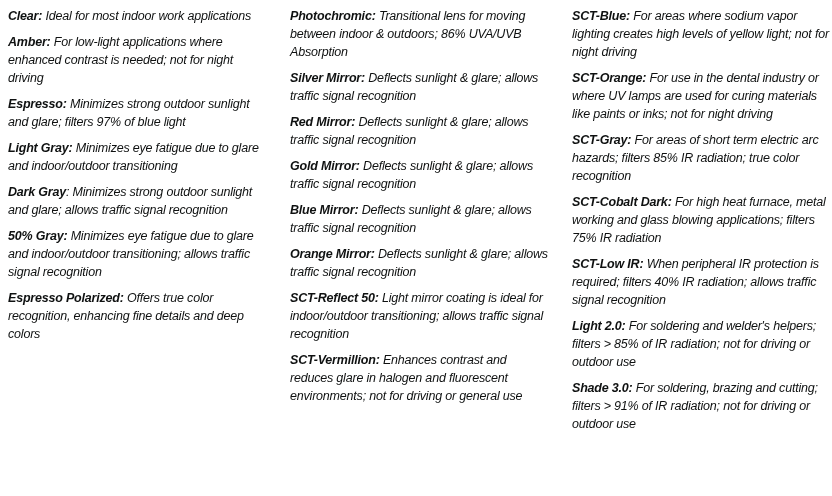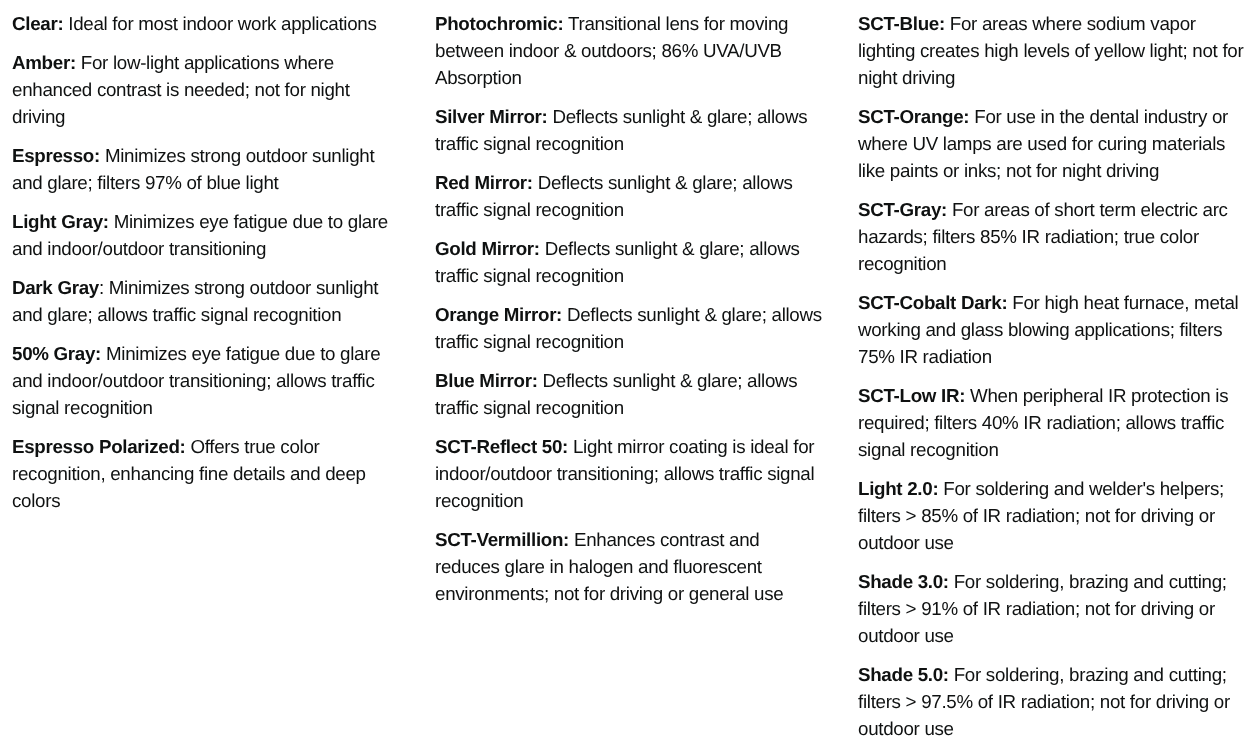--- a/index.html
+++ b/index.html
@@ -7,20 +7,21 @@
     width: 832px; height: 496px; overflow: hidden;
     font-family: "Liberation Sans", "DejaVu Sans", sans-serif;
   }
   .page { display: flex; gap: 24px; padding: 7px 0 0 8px; }
   .col { width: 258px; flex: 0 0 258px; }
   .entry {
     margin: 0 0 8px 0;
     font-size: 12.5px;
     line-height: 18px;
     letter-spacing: -0.2px;
+    font-style: italic;
   }
   .entry b { font-weight: 700; }
 </style>
 </head>
 <body style="color: rgb(15, 17, 17); background: rgb(255, 255, 255);">
 
 <div class="page">
   <div class="col">
       <p class="entry"><b>Clear:</b> <span>Ideal for most indoor work applications</span></p>
       <p class="entry"><b>Amber:</b> <span>For low-light applications where enhanced contrast is needed; not for night driving</span></p>
@@ -28,28 +29,27 @@
       <p class="entry"><b>Light Gray:</b> <span>Minimizes eye fatigue due to glare and indoor/outdoor transitioning</span></p>
       <p class="entry"><b>Dark Gray</b><span>:</span> <span>Minimizes strong outdoor sunlight and glare; allows traffic signal recognition</span></p>
       <p class="entry"><b>50% Gray:</b> <span>Minimizes eye fatigue due to glare and indoor/outdoor transitioning; allows traffic signal recognition</span></p>
       <p class="entry"><b>Espresso Polarized:</b> <span>Offers true color recognition, enhancing fine details and deep colors</span></p>
     </div>
   <div class="col">
       <p class="entry"><b>Photochromic:</b> <span>Transitional lens for moving between indoor &amp; outdoors; 86% UVA/UVB Absorption</span></p>
       <p class="entry"><b>Silver Mirror:</b> <span>Deflects sunlight &amp; glare; allows traffic signal recognition</span></p>
       <p class="entry"><b>Red Mirror:</b> <span>Deflects sunlight &amp; glare; allows traffic signal recognition</span></p>
       <p class="entry"><b>Gold Mirror:</b> <span>Deflects sunlight &amp; glare; allows traffic signal recognition</span></p>
+      <p class="entry"><b>Blue Mirror:</b> <span>Deflects sunlight &amp; glare; allows traffic signal recognition</span></p>
       <p class="entry"><b>Orange Mirror:</b> <span>Deflects sunlight &amp; glare; allows traffic signal recognition</span></p>
-      <p class="entry"><b>Blue Mirror:</b> <span>Deflects sunlight &amp; glare; allows traffic signal recognition</span></p>
       <p class="entry"><b>SCT-Reflect 50:</b> <span>Light mirror coating is ideal for indoor/outdoor transitioning; allows traffic signal recognition</span></p>
       <p class="entry"><b>SCT-Vermillion:</b> <span>Enhances contrast and reduces glare in halogen and fluorescent environments; not for driving or general use</span></p>
     </div>
   <div class="col">
       <p class="entry"><b>SCT-Blue:</b> <span>For areas where sodium vapor lighting creates high levels of yellow light; not for night driving</span></p>
       <p class="entry"><b>SCT-Orange:</b> <span>For use in the dental industry or where UV lamps are used for curing materials like paints or inks; not for night driving</span></p>
       <p class="entry"><b>SCT-Gray:</b> <span>For areas of short term electric arc hazards; filters 85% IR radiation; true color recognition</span></p>
       <p class="entry"><b>SCT-Cobalt Dark:</b> <span>For high heat furnace, metal working and glass blowing applications; filters 75% IR radiation</span></p>
       <p class="entry"><b>SCT-Low IR:</b> <span>When peripheral IR protection is required; filters 40% IR radiation; allows traffic signal recognition</span></p>
       <p class="entry"><b>Light 2.0:</b> <span>For soldering and welder's helpers; filters &gt; 85% of IR radiation; not for driving or outdoor use</span></p>
       <p class="entry"><b>Shade 3.0:</b> <span>For soldering, brazing and cutting; filters &gt; 91% of IR radiation; not for driving or outdoor use</span></p>
-      <p class="entry"><b>Shade 5.0:</b> <span>For soldering, brazing and cutting; filters &gt; 97.5% of IR radiation; not for driving or outdoor use</span></p>
     </div>
 </div>
 
 </body></html>

